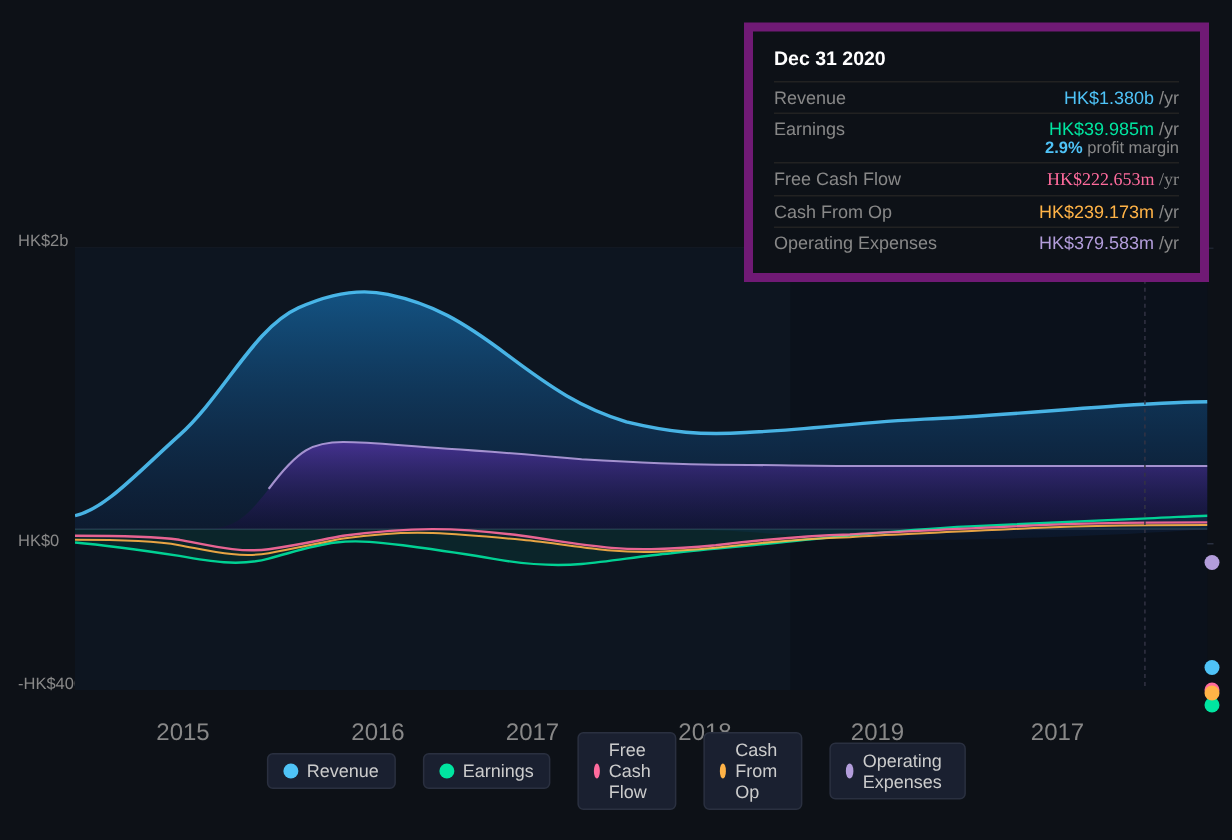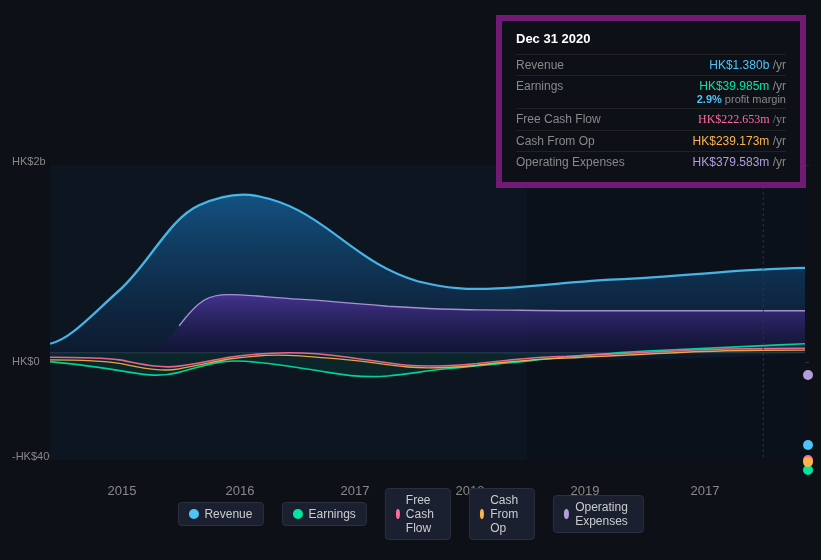--- a/index.html
+++ b/index.html
@@ -77,21 +77,21 @@
       position: absolute;
       left: 12px;
       font-size: 11px;
       color: #888;
     }
 
     
     .x-label {
       position: absolute;
       bottom: 62px;
-      font-size: 13px;
+      font-size: 16px;
       color: #888;
       transform: translateX(-50%);
     }
 
     
     .grid-line {
       position: absolute;
       left: 50px;
       right: 12px;
       height: 1px;
@@ -185,21 +185,21 @@
 
   <div class="y-label" style="top: 155px;">HK$2b</div>
   <div class="y-label" style="top: 355px;">HK$0</div>
   <div class="y-label" style="top: 450px;">-HK$400m</div>
 
   <div class="grid-line" style="top: 165px;"></div>
   <div class="grid-line-white" style="top: 362px;"></div>
   <div class="grid-line" style="top: 458px;"></div>
 
   <div class="x-label" style="left: 122px;">2015</div>
-  <div class="x-label" style="left: 240px;">2016</div>
+  <div class="x-label" style="left: 252px;">2016</div>
   <div class="x-label" style="left: 355px;">2017</div>
   <div class="x-label" style="left: 470px;">2018</div>
   <div class="x-label" style="left: 585px;">2019</div>
   <div class="x-label" style="left: 705px;">2017</div>
 
   <svg viewBox="0 0 760 330" preserveAspectRatio="none" style="position:absolute; left:50px; top:165px; width:755px; height:295px;" xmlns="http://www.w3.org/2000/svg">
 
     <rect width="760" height="330" fill="#0d1520"></rect>
 
     <rect x="480" y="0" width="280" height="330" fill="rgba(0,0,0,0.15)"></rect>

